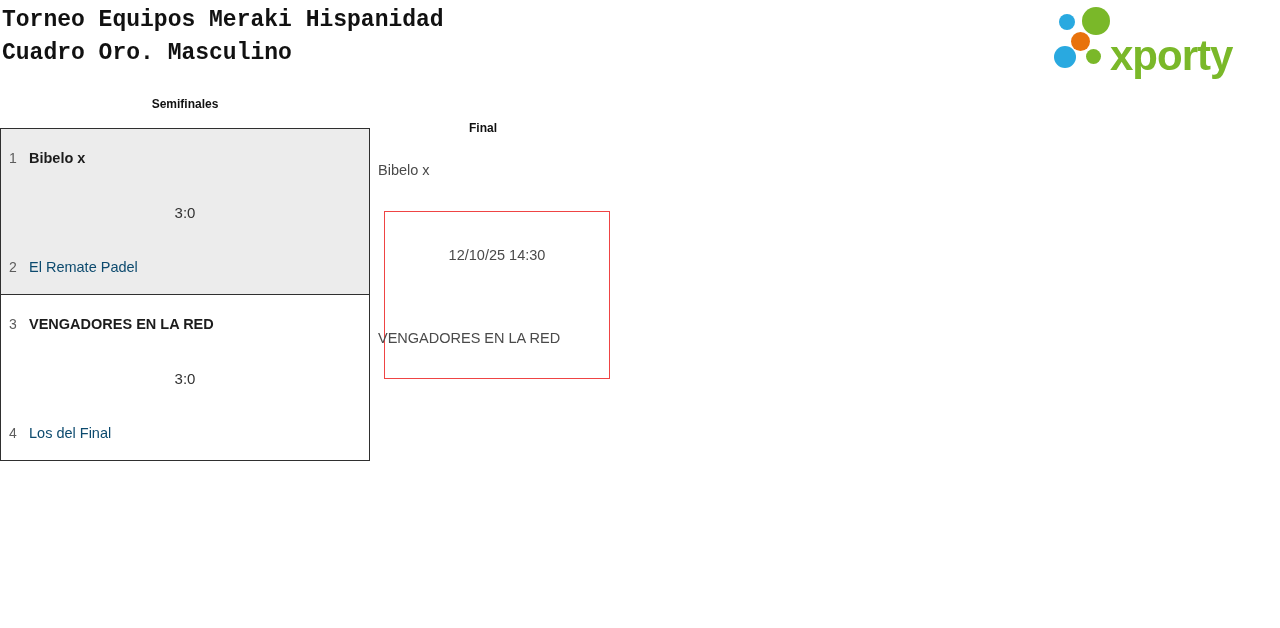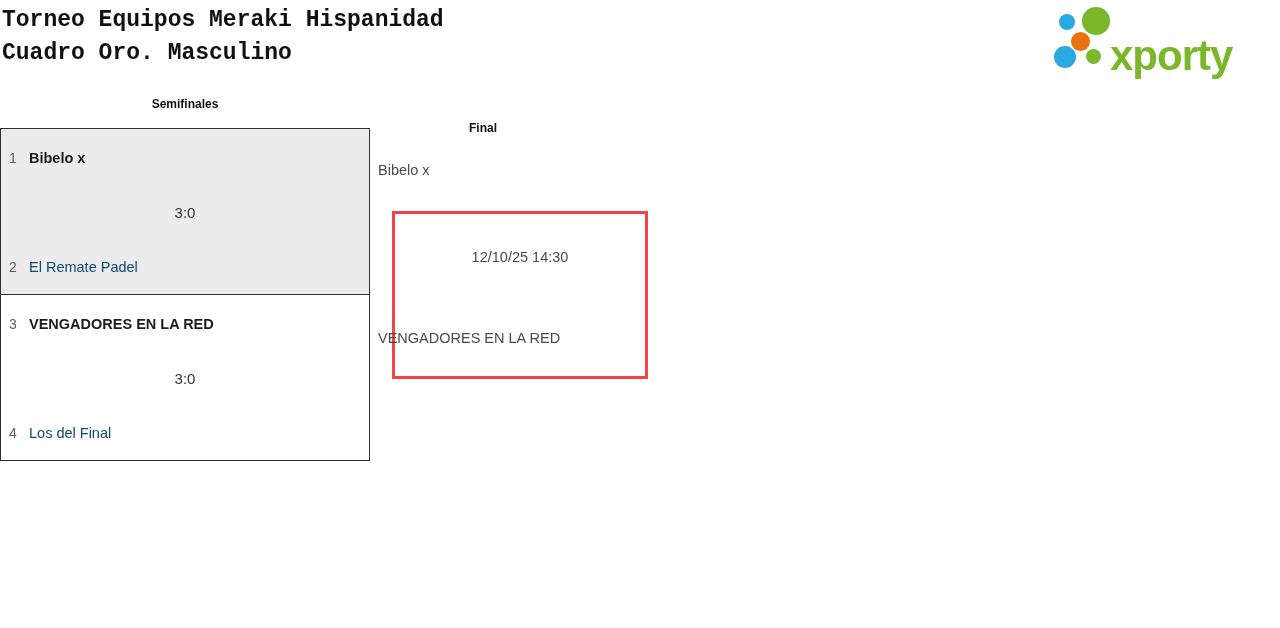--- a/index.html
+++ b/index.html
@@ -110,25 +110,25 @@
     right: 0;
     top: 50%;
     transform: translateY(-50%);
     text-align: center;
     font-size: 15px;
     color: #333333;
   }
 
   .final-card {
     position: absolute;
-    left: 392px;
+    left: 384px;
     top: 211px;
-    width: 256px;
+    width: 226px;
     height: 168px;
-    border: 3px solid #ef4444;
+    border: 1px solid #ef4444;
     box-sizing: border-box;
     background: #ffffff;
   }
   .final-datetime {
     position: absolute;
     left: 0;
     right: 0;
     top: 35px;
     text-align: center;
     font-size: 14.5px;

